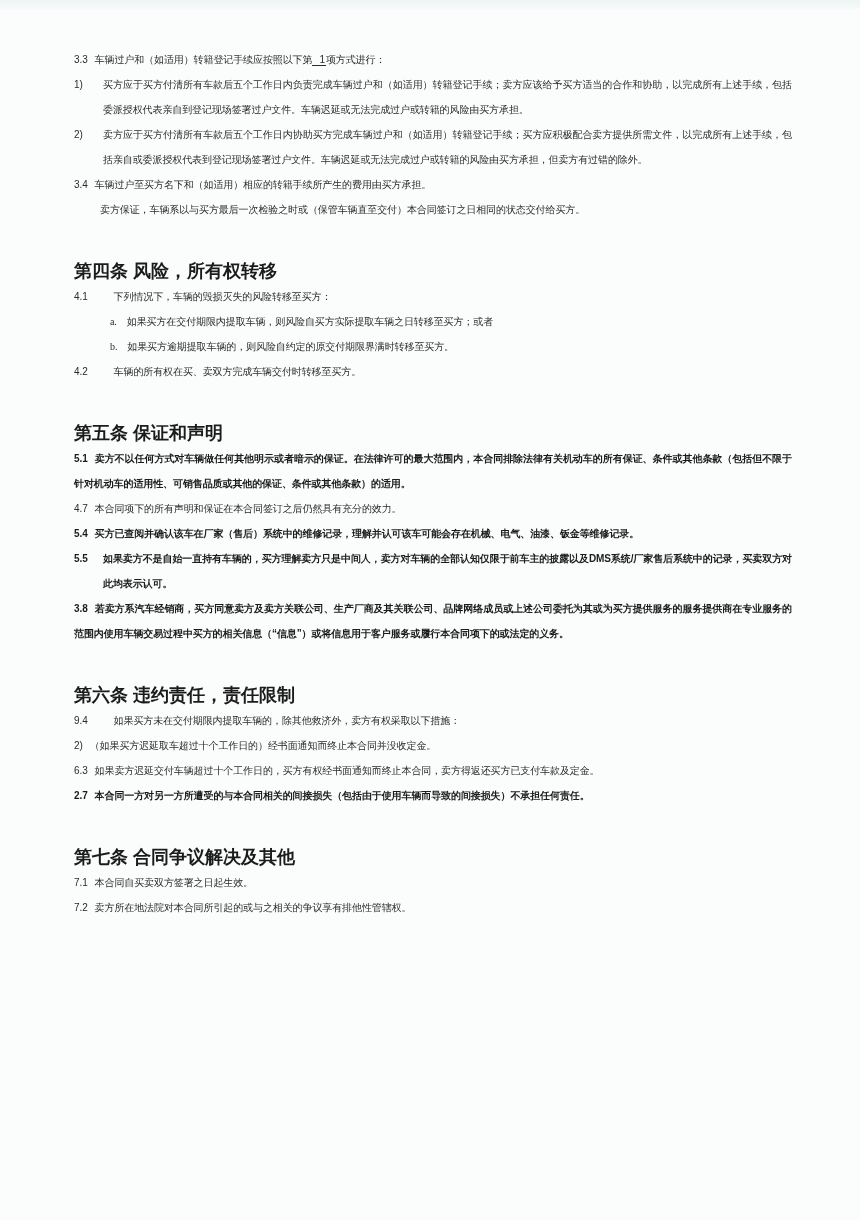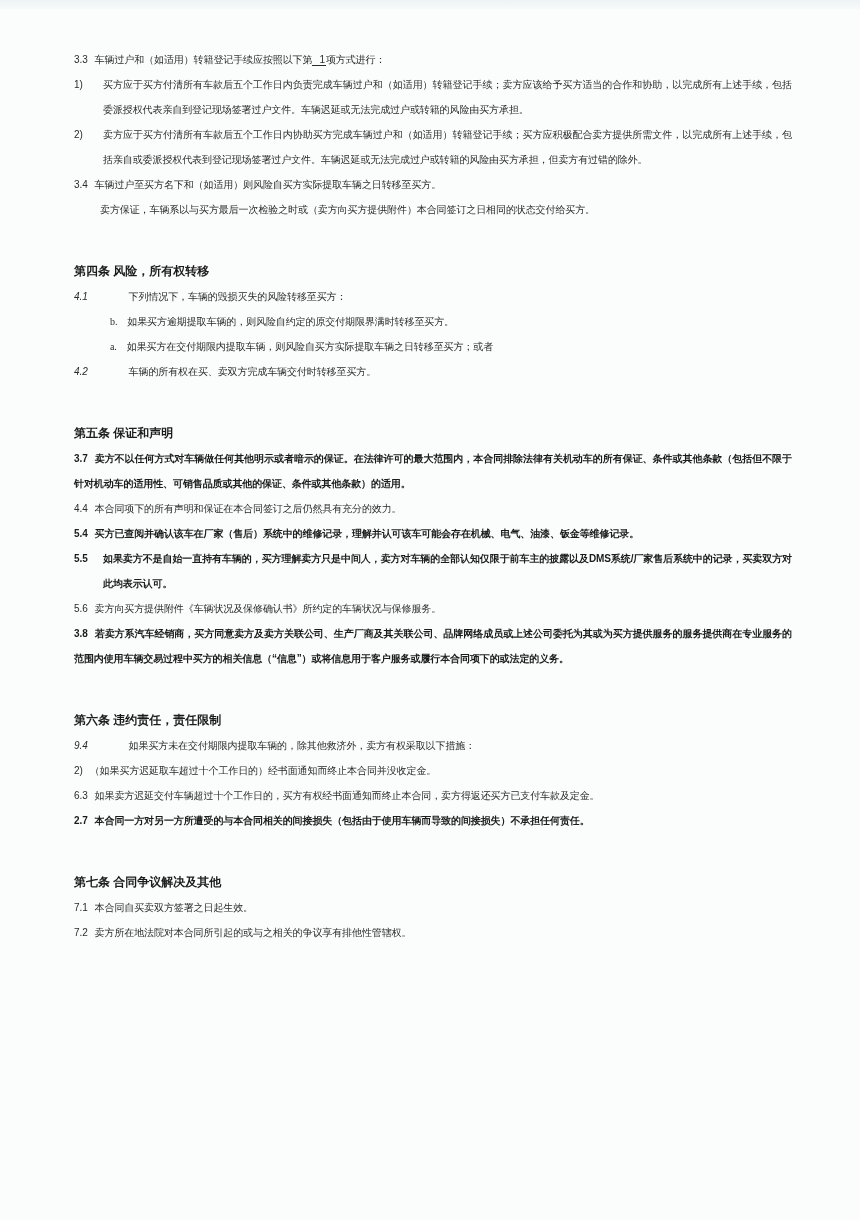--- a/index.html
+++ b/index.html
@@ -24,69 +24,68 @@
   .contract-body p.clause {
     margin: 0;
     font-size: 10px;
     line-height: 25px;
     text-align: justify;
     letter-spacing: -0.1px;
   }
   .clause.bold { font-weight: 700; color: #1b1b1b; }
   .clause.tight { letter-spacing: -0.55px; }
   .clause-label { margin-right: 7px; white-space: nowrap; }
-  .clause-label.gap-wide { margin-right: 41px; font-style: italic; }
+  .clause-label.gap-wide { margin-right: 26px; }
   .clause.hang { padding-left: 29px; text-indent: -29px; }
   .clause.hang .clause-label {
     display: inline-block;
     width: 29px;
     margin-right: 0;
     text-indent: 0;
   }
   .clause.indent-1 { padding-left: 26px; }
   .clause.indent-2 { padding-left: 36px; }
   .clause.indent-2 .clause-label {
     margin-right: 10px;
     font-family: "Liberation Serif", "DejaVu Serif", serif;
   }
   h2.section-heading {
     margin: 37px 0 0 0;
-    font-size: 12px;
+    font-size: 18px;
     line-height: 25px;
     font-weight: 700;
     color: #1b1b1b;
     letter-spacing: 0;
   }
   .blank-underline {
     border-bottom: 1.5px solid #2a2a2a;
     padding: 0 1px 0 7px;
   }
 </style>
 </head>
 <body>
 
 <div class="top-edge"></div>
 <div class="page">
   <div class="contract-body">
       <p class="clause"><span class="clause-label">3.3</span><span class="clause-text">车辆过户和（如适用）转籍登记手续应按照以下第</span><span class="blank-underline">1</span><span class="clause-text">项方式进行：</span></p>
       <p class="clause hang"><span class="clause-label">1)</span><span class="clause-text">买方应于买方付清所有车款后五个工作日内负责完成车辆过户和（如适用）转籍登记手续；卖方应该给予买方适当的合作和协助，以完成所有上述手续，包括委派授权代表亲自到登记现场签署过户文件。车辆迟延或无法完成过户或转籍的风险由买方承担。</span></p>
       <p class="clause hang"><span class="clause-label">2)</span><span class="clause-text">卖方应于买方付清所有车款后五个工作日内协助买方完成车辆过户和（如适用）转籍登记手续；买方应积极配合卖方提供所需文件，以完成所有上述手续，包括亲自或委派授权代表到登记现场签署过户文件。车辆迟延或无法完成过户或转籍的风险由买方承担，但卖方有过错的除外。</span></p>
-      <p class="clause"><span class="clause-label">3.4</span><span class="clause-text">车辆过户至买方名下和（如适用）则风险自买方实际提取车辆之日转移至买方。</span></p>
-      <p class="clause indent-1"><span class="clause-text">卖方保证，车辆系以与买方最后一次检验之时或（卖方向买方提供附件）本合同签订之日相同的状态交付给买方。</span></p>
+      <p class="clause"><span class="clause-label">3.4</span><span class="clause-text">车辆过户至买方名下和（如适用）相应的转籍手续所产生的费用由买方承担。</span></p>
+      <p class="clause indent-1"><span class="clause-text">卖方保证，车辆系以与买方最后一次检验之时或（保管车辆直至交付）本合同签订之日相同的状态交付给买方。</span></p>
       <h2 class="section-heading">第四条 风险，所有权转移</h2>
       <p class="clause"><span class="clause-label gap-wide">4.1</span><span class="clause-text">下列情况下，车辆的毁损灭失的风险转移至买方：</span></p>
+      <p class="clause indent-2"><span class="clause-label">a.</span><span class="clause-text">如果买方在交付期限内提取车辆，则风险自买方实际提取车辆之日转移至买方；或者</span></p>
       <p class="clause indent-2"><span class="clause-label">b.</span><span class="clause-text">如果买方逾期提取车辆的，则风险自约定的原交付期限界满时转移至买方。</span></p>
-      <p class="clause indent-2"><span class="clause-label">a.</span><span class="clause-text">如果买方在交付期限内提取车辆，则风险自买方实际提取车辆之日转移至买方；或者</span></p>
       <p class="clause"><span class="clause-label gap-wide">4.2</span><span class="clause-text">车辆的所有权在买、卖双方完成车辆交付时转移至买方。</span></p>
       <h2 class="section-heading">第五条 保证和声明</h2>
-      <p class="clause bold"><span class="clause-label">3.7</span><span class="clause-text">卖方不以任何方式对车辆做任何其他明示或者暗示的保证。在法律许可的最大范围内，本合同排除法律有关机动车的所有保证、条件或其他条款（包括但不限于针对机动车的适用性、可销售品质或其他的保证、条件或其他条款）的适用。</span></p>
-      <p class="clause"><span class="clause-label">4.4</span><span class="clause-text">本合同项下的所有声明和保证在本合同签订之后仍然具有充分的效力。</span></p>
+      <p class="clause bold"><span class="clause-label">5.1</span><span class="clause-text">卖方不以任何方式对车辆做任何其他明示或者暗示的保证。在法律许可的最大范围内，本合同排除法律有关机动车的所有保证、条件或其他条款（包括但不限于针对机动车的适用性、可销售品质或其他的保证、条件或其他条款）的适用。</span></p>
+      <p class="clause"><span class="clause-label">4.7</span><span class="clause-text">本合同项下的所有声明和保证在本合同签订之后仍然具有充分的效力。</span></p>
       <p class="clause bold"><span class="clause-label">5.4</span><span class="clause-text">买方已查阅并确认该车在厂家（售后）系统中的维修记录，理解并认可该车可能会存在机械、电气、油漆、钣金等维修记录。</span></p>
       <p class="clause bold hang"><span class="clause-label">5.5</span><span class="clause-text">如果卖方不是自始一直持有车辆的，买方理解卖方只是中间人，卖方对车辆的全部认知仅限于前车主的披露以及DMS系统/厂家售后系统中的记录，买卖双方对此均表示认可。</span></p>
-      <p class="clause"><span class="clause-label">5.6</span><span class="clause-text">卖方向买方提供附件《车辆状况及保修确认书》所约定的车辆状况与保修服务。</span></p>
       <p class="clause bold"><span class="clause-label">3.8</span><span class="clause-text">若卖方系汽车经销商，买方同意卖方及卖方关联公司、生产厂商及其关联公司、品牌网络成员或上述公司委托为其或为买方提供服务的服务提供商在专业服务的范围内使用车辆交易过程中买方的相关信息（“信息”）或将信息用于客户服务或履行本合同项下的或法定的义务。</span></p>
       <h2 class="section-heading">第六条 违约责任，责任限制</h2>
       <p class="clause"><span class="clause-label gap-wide">9.4</span><span class="clause-text">如果买方未在交付期限内提取车辆的，除其他救济外，卖方有权采取以下措施：</span></p>
       <p class="clause"><span class="clause-label">2)</span><span class="clause-text">（如果买方迟延取车超过十个工作日的）经书面通知而终止本合同并没收定金。</span></p>
       <p class="clause"><span class="clause-label">6.3</span><span class="clause-text">如果卖方迟延交付车辆超过十个工作日的，买方有权经书面通知而终止本合同，卖方得返还买方已支付车款及定金。</span></p>
       <p class="clause bold tight"><span class="clause-label">2.7</span><span class="clause-text">本合同一方对另一方所遭受的与本合同相关的间接损失（包括由于使用车辆而导致的间接损失）不承担任何责任。</span></p>
       <h2 class="section-heading">第七条 合同争议解决及其他</h2>
       <p class="clause"><span class="clause-label">7.1</span><span class="clause-text">本合同自买卖双方签署之日起生效。</span></p>
       <p class="clause"><span class="clause-label">7.2</span><span class="clause-text">卖方所在地法院对本合同所引起的或与之相关的争议享有排他性管辖权。</span></p>
     </div>

